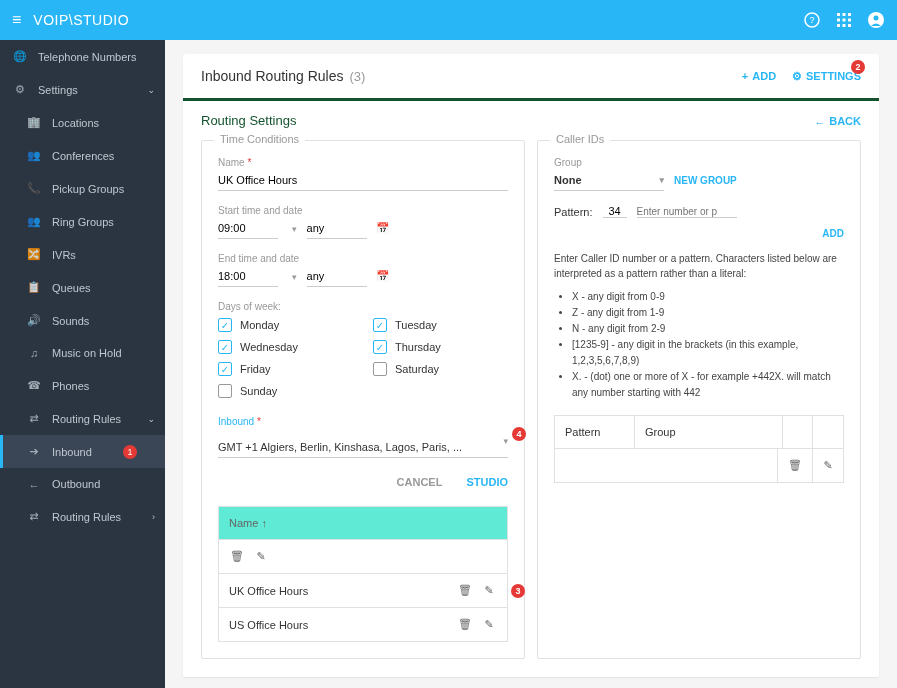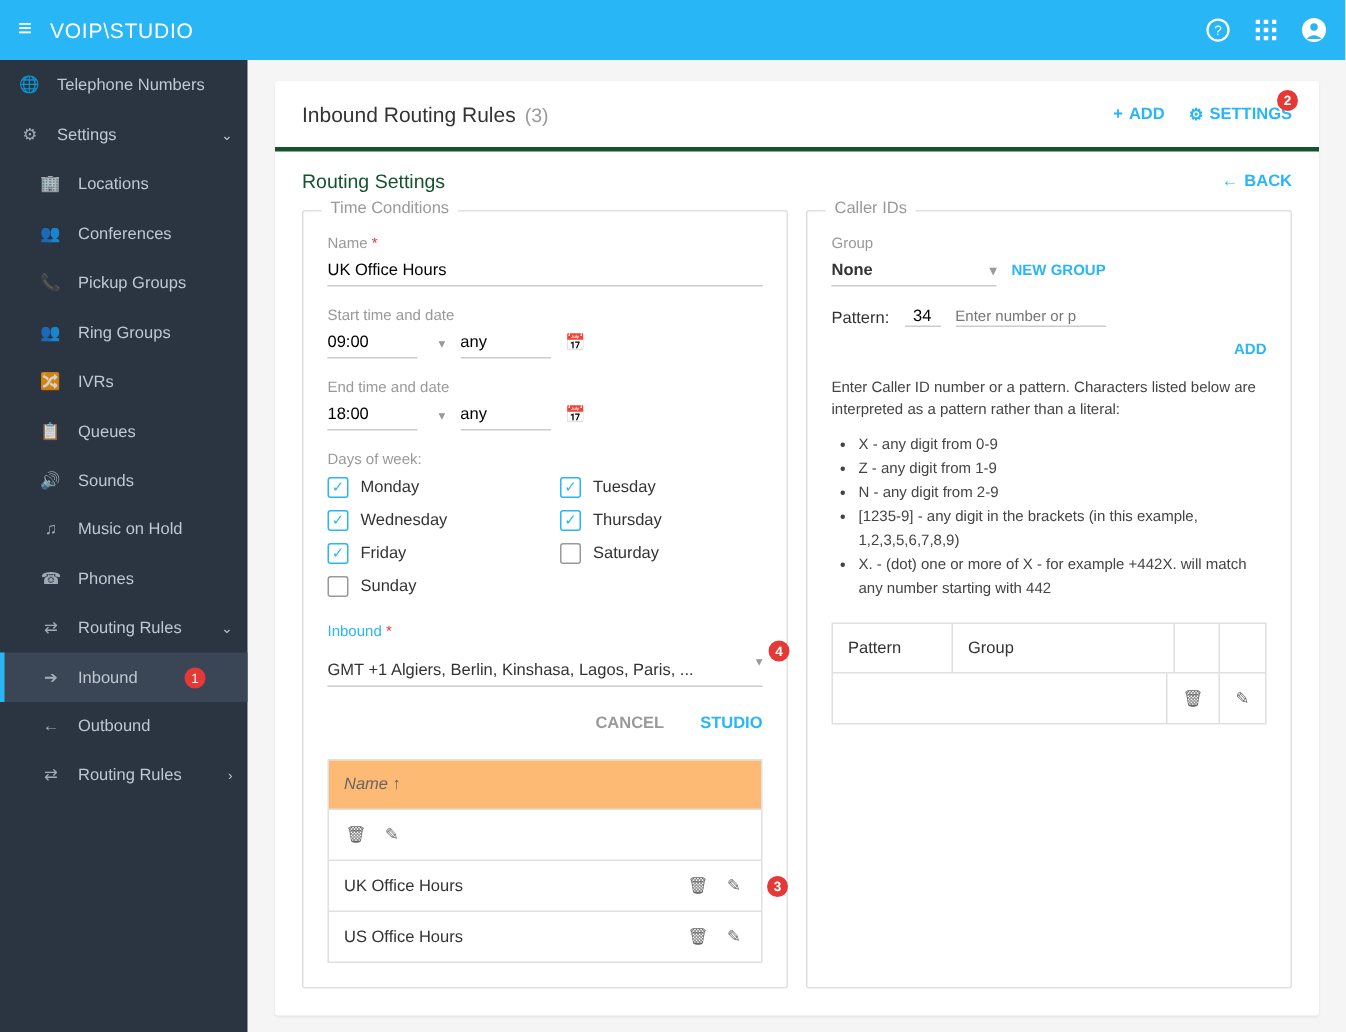--- a/index.html
+++ b/index.html
@@ -46,21 +46,21 @@
 .checkbox.unchecked { border-color: #999; color: transparent; }
 .tz-row { display: flex; align-items: center; border-bottom: 1px solid #ccc; padding-bottom: 4px; }
 .tz-row .tz-text { flex: 1; font-size: 11px; margin-top: 12px; }
 .actions-row { display: flex; justify-content: flex-end; gap: 24px; margin-top: 18px; }
 .actions-row .btn { font-size: 11px; font-weight: bold; cursor: pointer; }
 .actions-row .cancel { color: #999; }
 .actions-row .update { color: #29b6f6; }
 .table { border: 1px solid #e0e0e0; margin-top: 18px; }
 .table-row { display: flex; align-items: center; border-bottom: 1px solid #e0e0e0; padding: 10px 10px; gap: 8px; }
 .table-row:last-child { border-bottom: none; }
-.table-row.header { background: #fdba74; font-size: 11px; color: #666; font-style: italic; }
+.table-row.header { background: #5eead4; font-size: 11px; color: #666; }
 .table-row .name { flex: 1; font-size: 11px; }
 .table-row .ico { color: #666; cursor: pointer; width: 16px; text-align: center; }
 .marker { background: #e53935; color: #fff; border-radius: 50%; width: 14px; height: 14px; font-size: 9px; display: inline-flex; align-items: center; justify-content: center; font-weight: bold; }
 .marker-abs { position: absolute; }
 .caller-select-row { display: flex; align-items: center; gap: 10px; margin-bottom: 14px; }
 .caller-select { border: none; border-bottom: 1px solid #ccc; padding: 4px 0; font-size: 11px; flex: 0 0 110px; display: flex; align-items: center; justify-content: space-between; font-weight: bold; }
 .new-group { color: #29b6f6; font-size: 10px; font-weight: bold; cursor: pointer; }
 .pattern-row { display: flex; align-items: center; gap: 10px; font-size: 11px; margin-bottom: 10px; }
 .pattern-row .pattern-input { border: none; border-bottom: 1px solid #ccc; width: 24px; text-align: center; font-size: 11px; }
 .pattern-row .pattern-placeholder { border: none; border-bottom: 1px solid #ccc; width: 100px; font-size: 10px; color: #999; }

